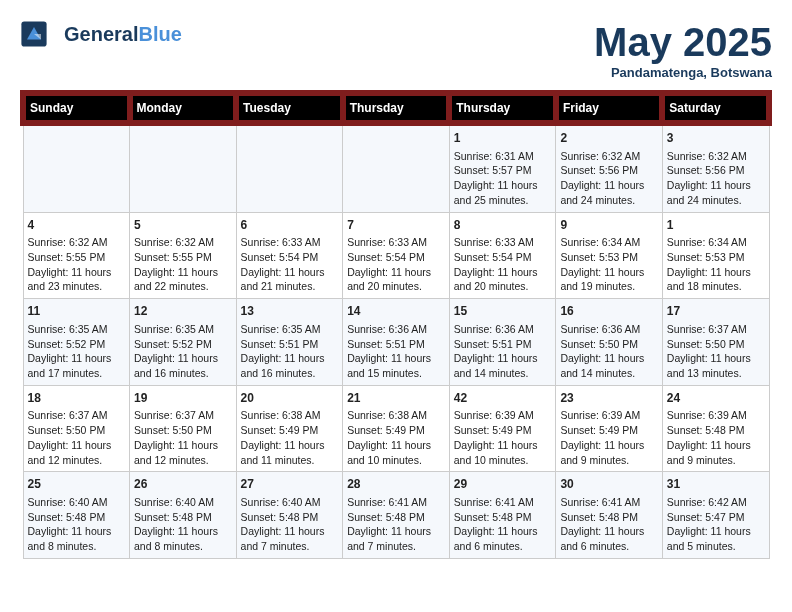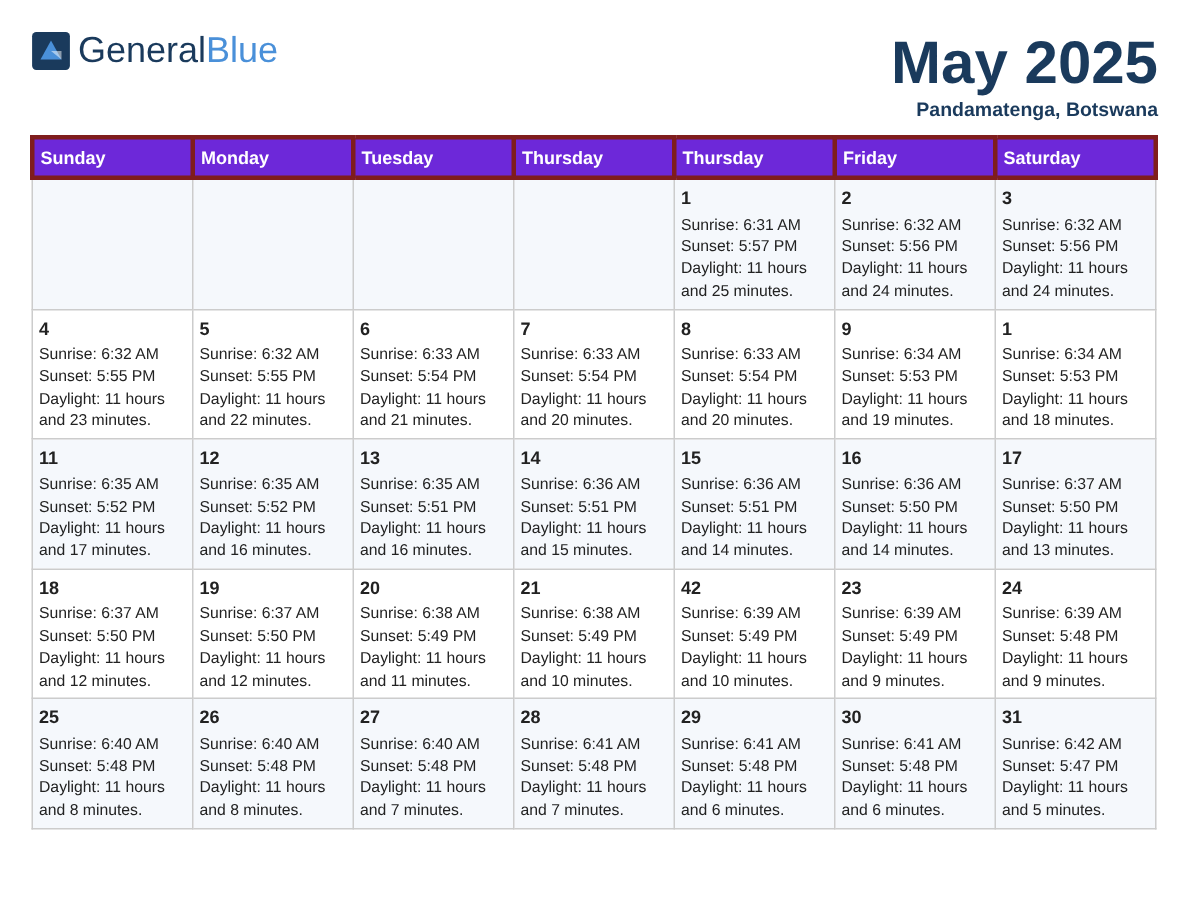--- a/index.html
+++ b/index.html
@@ -14,24 +14,25 @@
       display: flex;
       justify-content: space-between;
       align-items: flex-start;
       margin-bottom: 10px;
     }
     .logo {
       display: flex;
       align-items: center;
     }
     .logo-text {
-      font-size: 24px;
-      font-weight: normal;
+      font-size: 20px;
+      font-weight: bold;
       color: #1a3a5c;
       line-height: 1.1;
+      margin-left: 12px;
     }
     .logo-text span {
       color: #4a90d9;
     }
     .logo-icon {
       width: 28px;
       height: 28px;
       margin-right: 4px;
     }
     .title-block {
@@ -46,26 +47,26 @@
       font-size: 13px;
       color: #1a3a5c;
       font-weight: bold;
     }
     .calendar {
       width: 100%;
       border-collapse: collapse;
       font-size: 11px;
     }
     .calendar thead tr th {
-      background: #6d28d9;
+      background: #000000;
       color: #fff;
       padding: 5px 4px;
       text-align: left;
       font-size: 12px;
-      border: 3px solid #7f1d1d;
+      border: 6px solid #7f1d1d;
     }
     .calendar tbody tr td {
       border: 1px solid #ccc;
       vertical-align: top;
       padding: 4px;
       width: 107px;
       min-height: 80px;
       background: #fff;
       color: #222;
       font-size: 10.5px;

